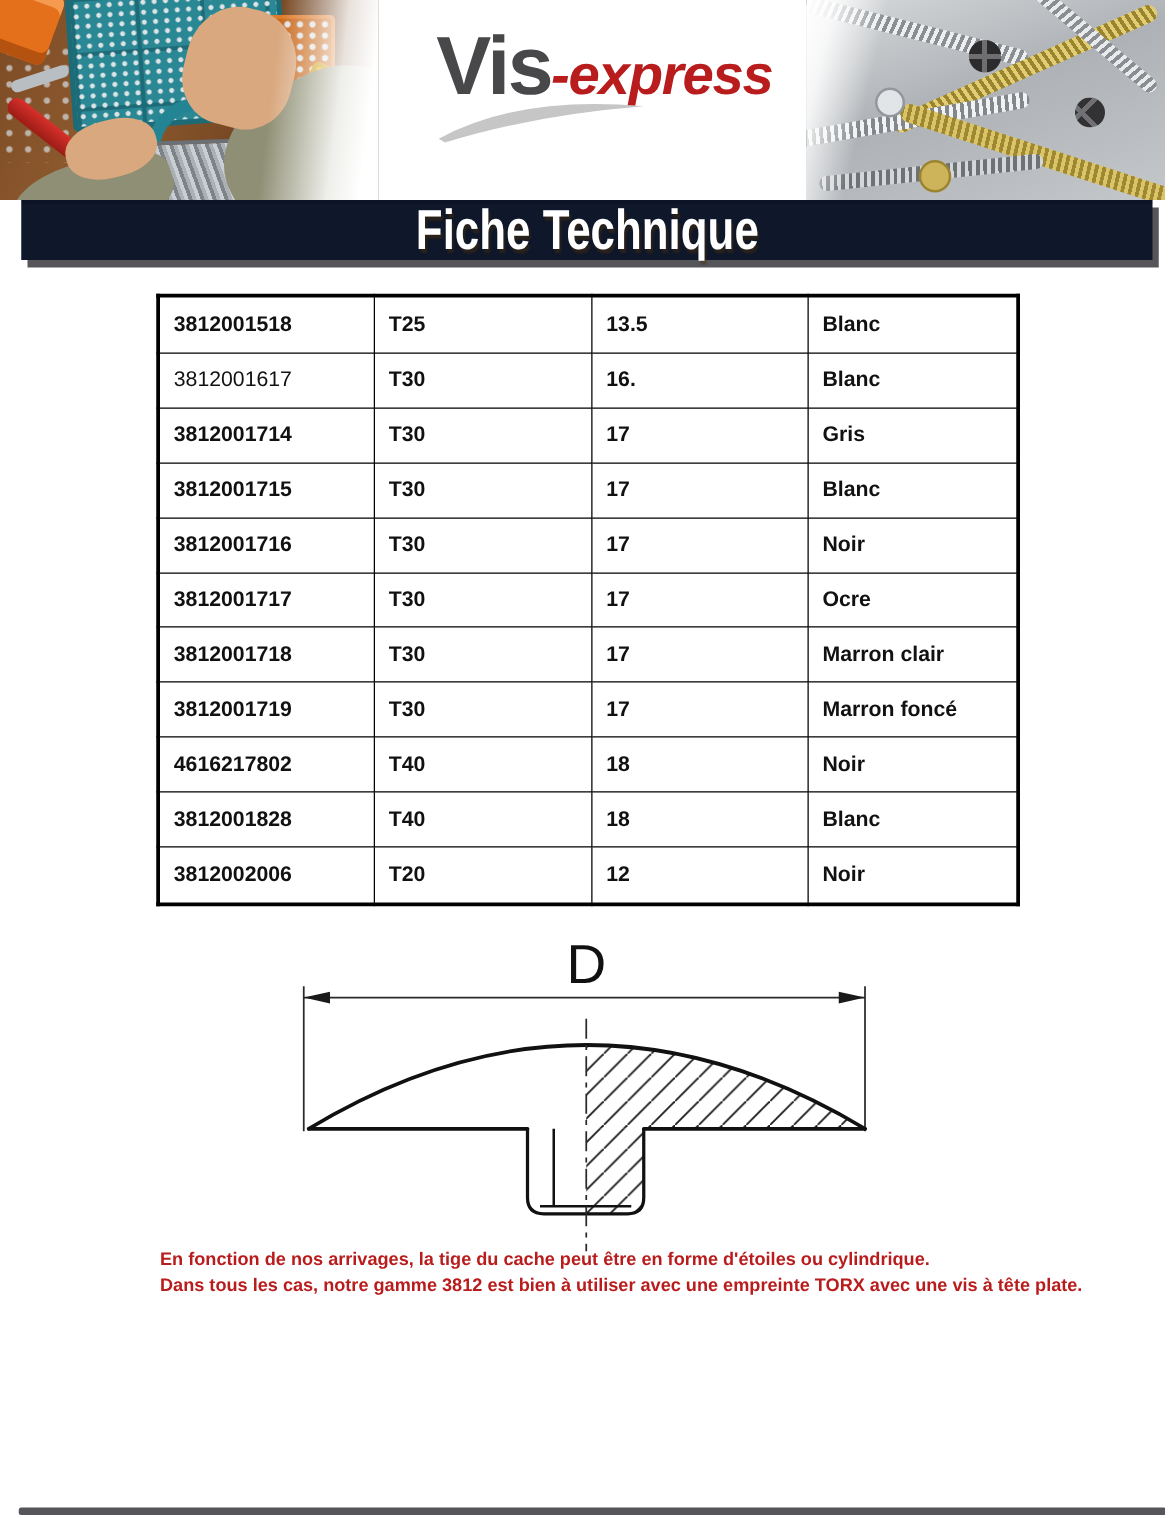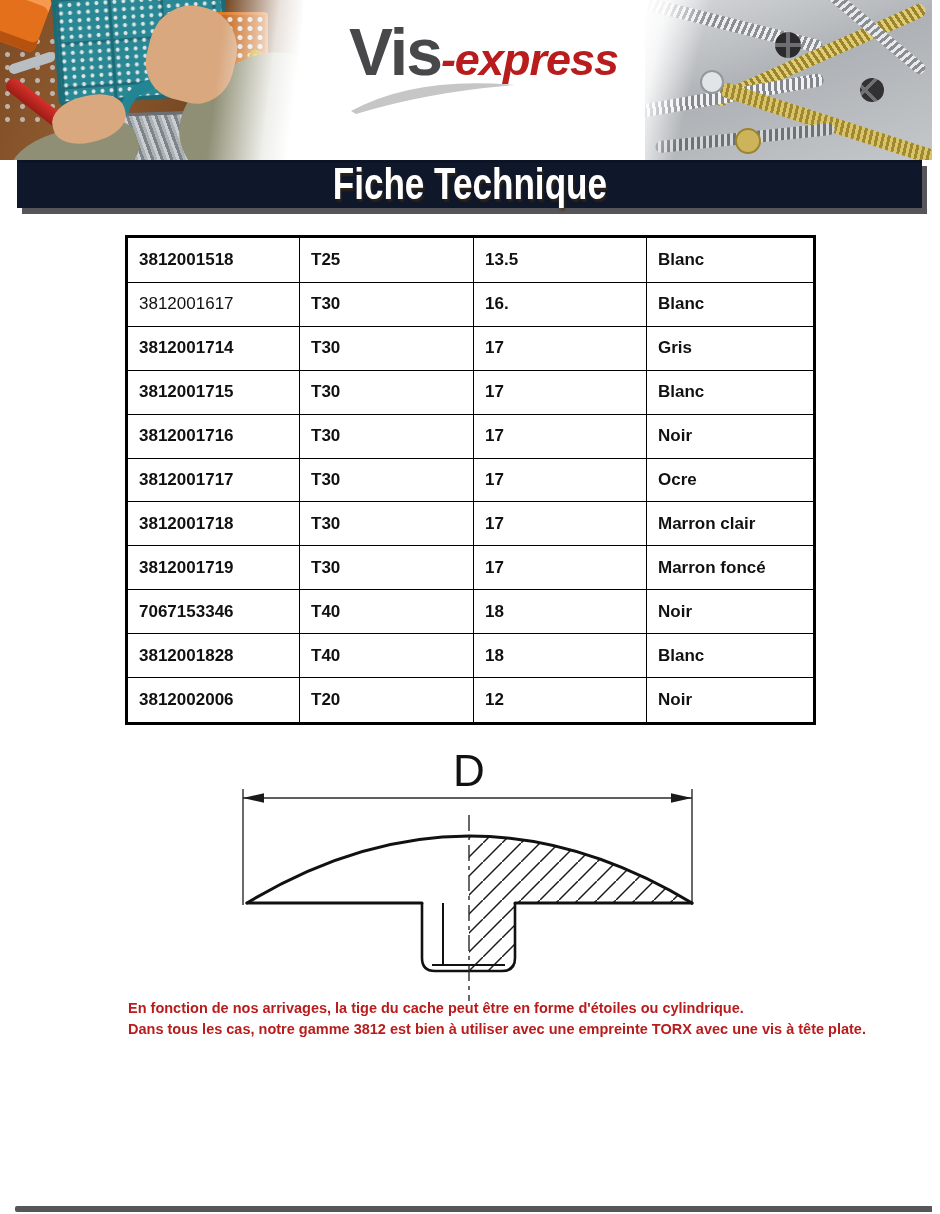--- a/index.html
+++ b/index.html
@@ -163,21 +163,21 @@
           <td>17</td>
           <td>Marron clair</td>
         </tr>
         <tr>
           <td>3812001719</td>
           <td>T30</td>
           <td>17</td>
           <td>Marron foncé</td>
         </tr>
         <tr>
-          <td>7067153346</td>
+          <td>4616217802</td>
           <td>T40</td>
           <td>18</td>
           <td>Noir</td>
         </tr>
         <tr>
           <td>3812001828</td>
           <td>T40</td>
           <td>18</td>
           <td>Blanc</td>
         </tr>

